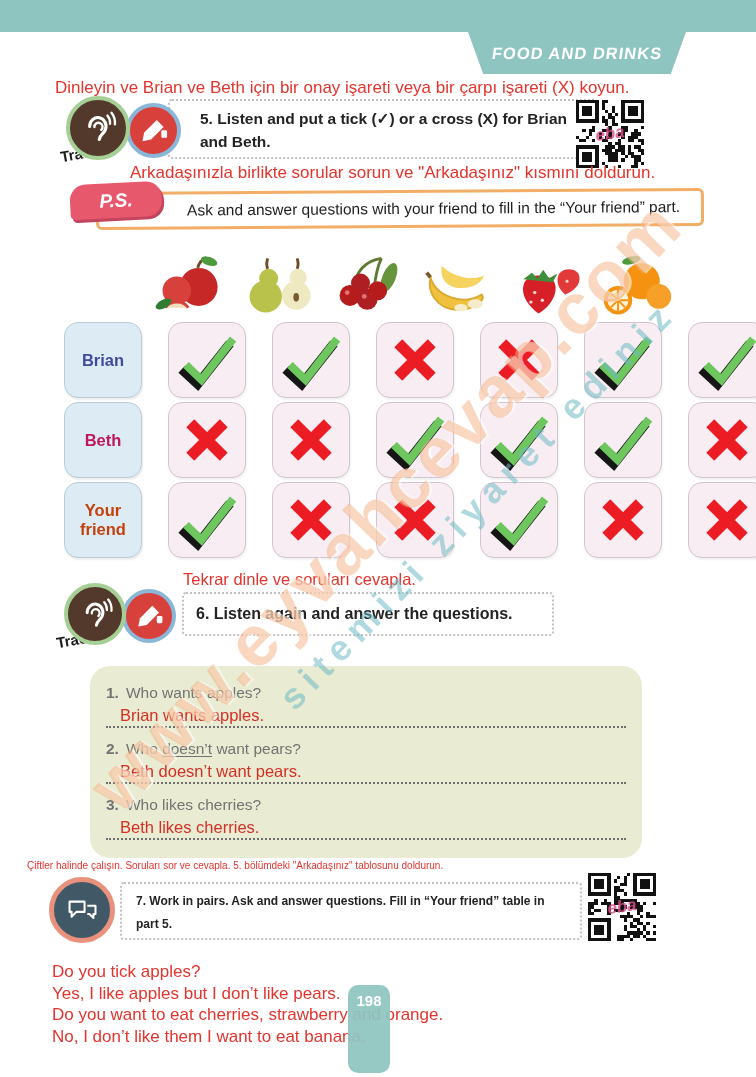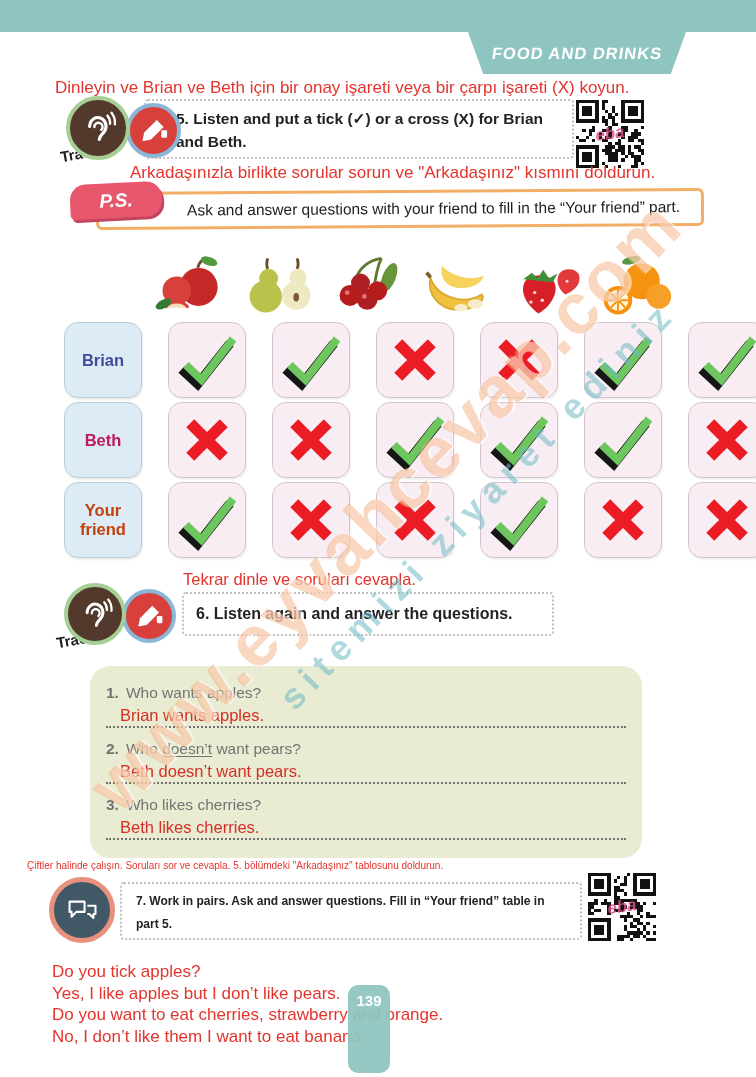--- a/index.html
+++ b/index.html
@@ -92,21 +92,21 @@
     </svg>
   </div>
   <div class="cicon write" style="left:126px;top:103px;width:55px;height:55px;z-index:1">
     <svg viewBox="0 0 64 64">
       <path d="M38 14 l12 12 -22 22 -15 3 3 -15 z" fill="#fff"></path>
       <rect x="46" y="32" width="10" height="13" rx="2" fill="#fff"></rect>
     </svg>
   </div>
   <div class="track" style="left:60px;top:143px">Track 65</div>
 
-  <div class="dash-box" style="left:144px;top:99px;width:430px;height:60px;padding:6px 10px 0 30px">
+  <div class="dash-box" style="left:168px;top:99px;width:430px;height:60px;padding:6px 10px 0 30px">
     <span>5. Listen and put a tick (✓) or a cross (X) for Brian and Beth.</span>
   </div>
   <div class="qr" style="left:576px;top:100px">
       <svg viewBox="0 0 21 21" shape-rendering="crispEdges" fill="#111">
         <rect width="21" height="21" fill="#fff"></rect>
         <rect x="8" y="0" width="1" height="1"></rect>
         <rect x="9" y="0" width="1" height="1"></rect>
         <rect x="8" y="1" width="1" height="1"></rect>
         <rect x="8" y="2" width="1" height="1"></rect>
         <rect x="11" y="2" width="1" height="1"></rect>
@@ -589,19 +589,19 @@
     </div>
 
   <div class="dialogue">
       <div>Do you tick apples?</div>
       <div>Yes, I like apples but I don’t like pears.</div>
       <div>Do you want to eat cherries, strawberry and orange.</div>
       <div>No, I don’t like them I want to eat banana.</div>
     </div>
 
   <div class="page-tab">
-    <span>139</span>
+    <span>198</span>
   </div>
 
   <div class="wm wm-big">www.eyvahcevap.com</div>
   <div class="wm wm-small">sitemizi ziyaret ediniz</div>
 
 </div>
 
 </body></html>

